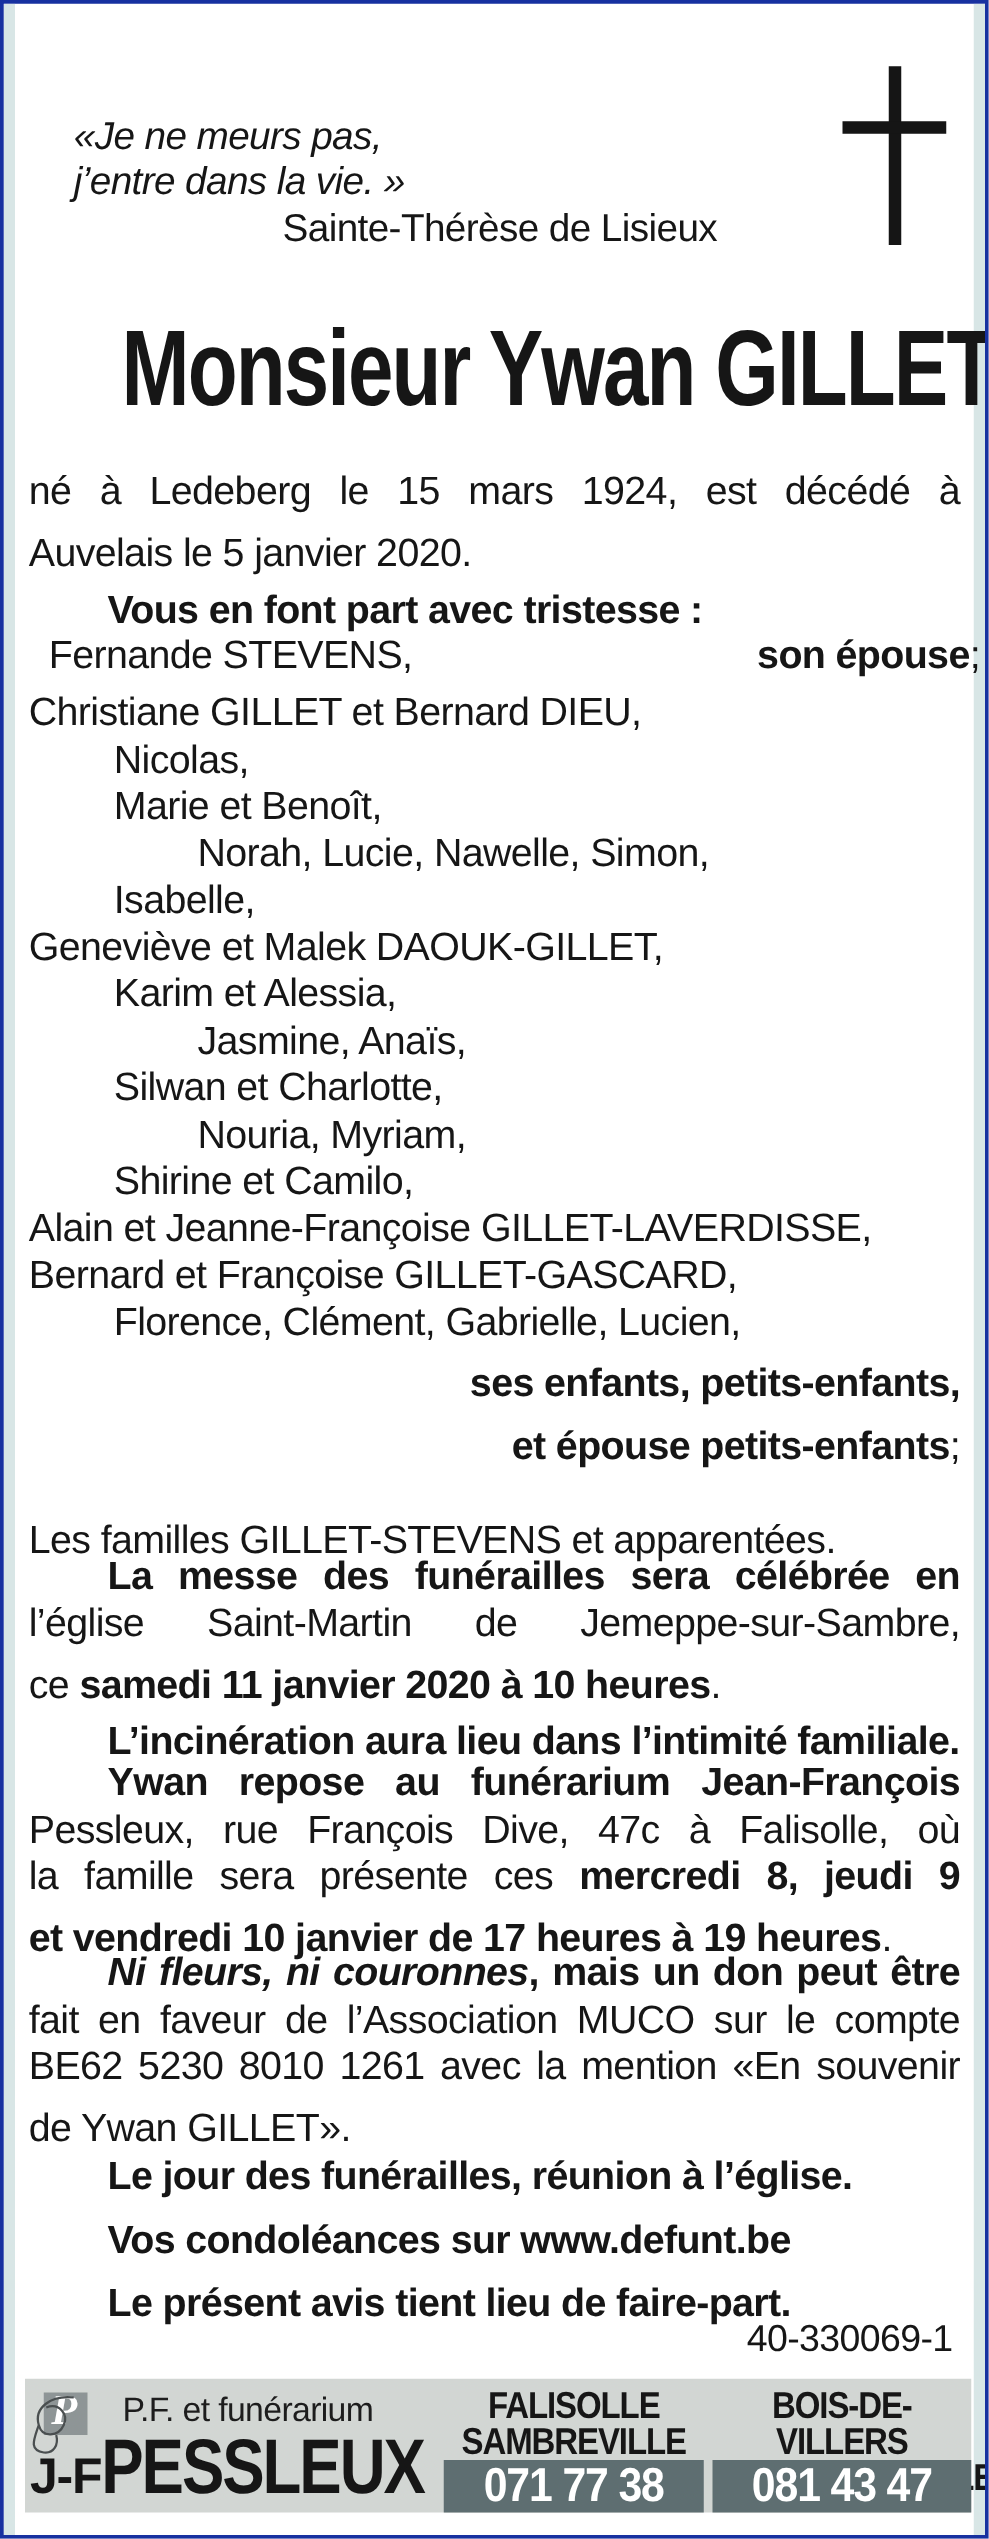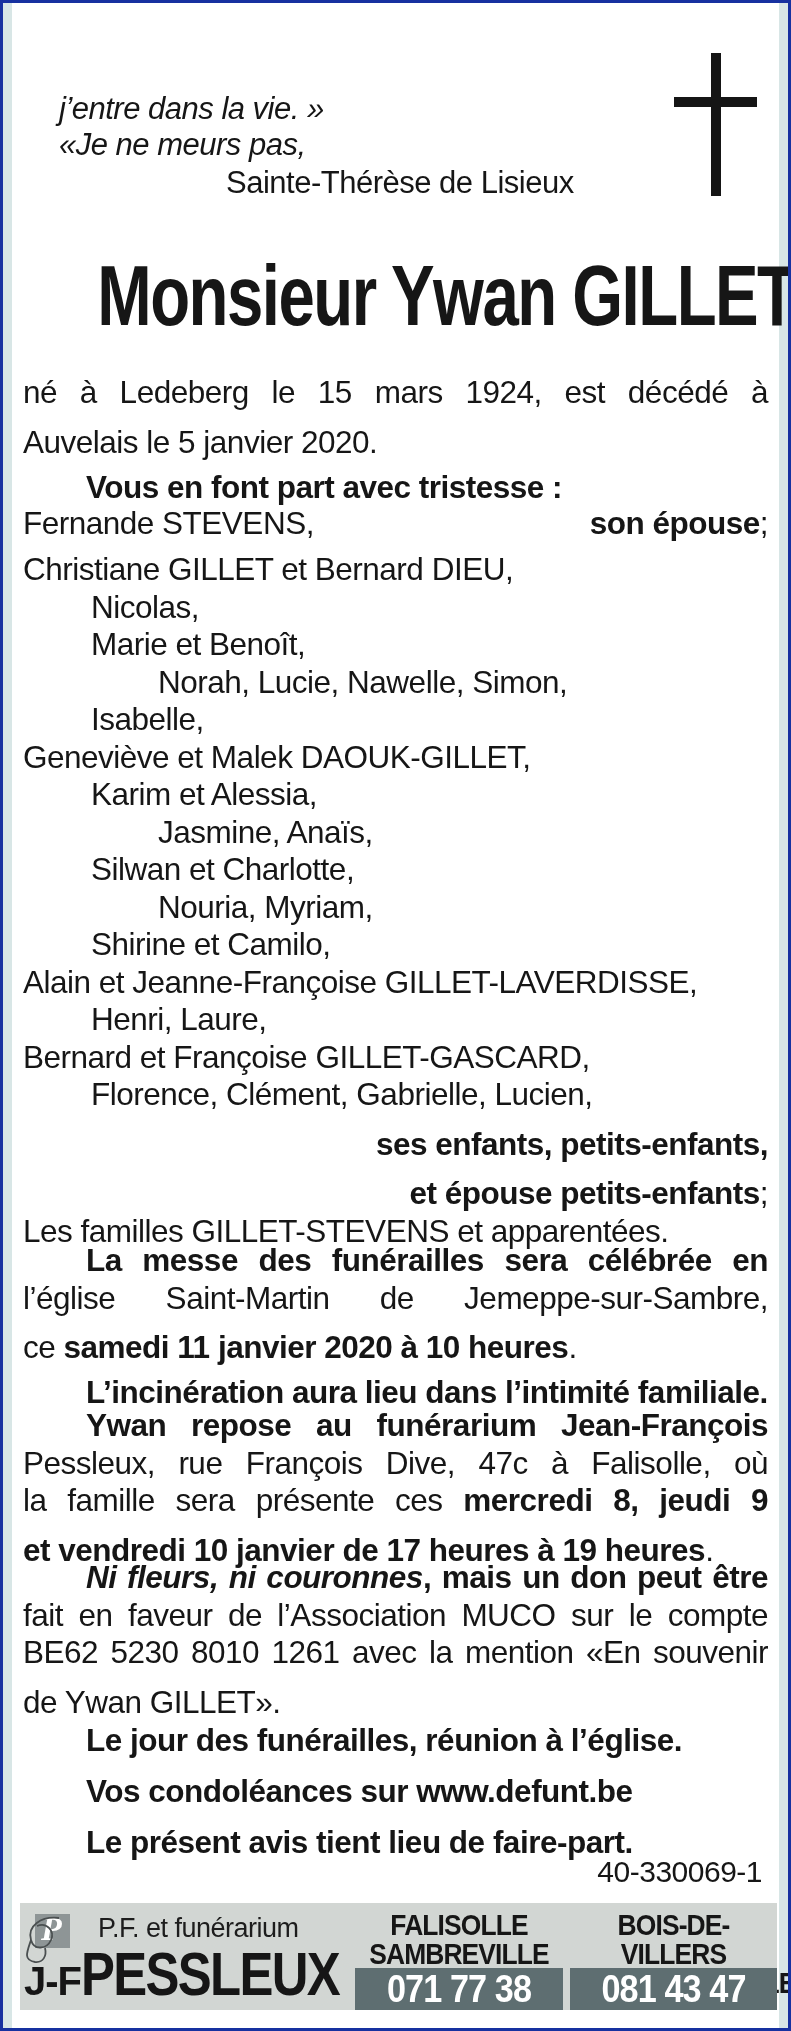--- a/index.html
+++ b/index.html
@@ -40,21 +40,21 @@
   .blk{position:absolute;left:20px;width:745px;font-size:31.5px;line-height:37.5px;}
   .ln{min-height:37.5px;}
   .j{text-align:justify;text-align-last:justify;}
   .f{text-indent:63px;font-weight:bold;}
   .r{text-align:right;}
   .nw{white-space:nowrap;margin-top:12px;}
   .i1{padding-left:68px;}
   .i2{padding-left:135px;}
   .b, b{font-weight:bold;}
   .it{font-style:italic;}
-  .spread{display:flex;justify-content:space-between;}
+  .spread{display:flex;justify-content:space-between;margin-left:16px;}
 
   .ref{position:absolute;right:26px;top:1852px;font-size:30px;line-height:34px;}
 
   
   .band{position:absolute;left:17px;top:1900px;width:757px;height:107px;background:#d2d6d3;}
   .logo{position:absolute;left:15px;top:11px;width:35px;height:34px;background:#8e9596;}
   .logo .lp{
     position:absolute;left:6px;top:-4px;color:#ffffff;
     font-family:"Liberation Serif", serif;font-style:italic;font-weight:bold;font-size:34px;
   }
@@ -79,22 +79,22 @@
   .phone2{left:550px;width:207px;}
 </style>
 </head>
 <body>
 
 <div id="page">
   <div class="strip left"></div>
   <div class="strip right"></div>
 
   <div class="quote">
+    <div>«Je ne meurs pas,</div>
     <div>j’entre dans la vie. »</div>
-    <div>«Je ne meurs pas,</div>
     <div class="attribution">Sainte-Thérèse de Lisieux</div>
   </div>
 
   <div class="cross">
     <div class="cv"></div>
     <div class="ch"></div>
   </div>
 
   <h1 class="title">Monsieur Ywan GILLET</h1>
 
@@ -118,21 +118,20 @@
       <div class="ln i1"><span>Marie et Benoît,</span></div>
       <div class="ln i2"><span>Norah, Lucie, Nawelle, Simon,</span></div>
       <div class="ln i1"><span>Isabelle,</span></div>
       <div class="ln "><span>Geneviève et Malek DAOUK-GILLET,</span></div>
       <div class="ln i1"><span>Karim et Alessia,</span></div>
       <div class="ln i2"><span>Jasmine, Anaïs,</span></div>
       <div class="ln i1"><span>Silwan et Charlotte,</span></div>
       <div class="ln i2"><span>Nouria, Myriam,</span></div>
       <div class="ln i1"><span>Shirine et Camilo,</span></div>
       <div class="ln "><span>Alain et Jeanne-Françoise GILLET-LAVERDISSE,</span></div>
-      <div class="ln i1"><span>Henri, Laure,</span></div>
       <div class="ln "><span>Bernard et Françoise GILLET-GASCARD,</span></div>
       <div class="ln i1"><span>Florence, Clément, Gabrielle, Lucien,</span></div>
       <div class="ln r nw"><span class="b">ses enfants, petits-enfants,</span></div>
       <div class="ln r nw"><span class="b">et épouse petits-enfants</span><span>;</span></div>
     </section>
 
   <section class="blk" style="top:1198px">
       <div class="ln nw"><span>Les familles GILLET-STEVENS et apparentées.</span></div>
     </section>
 

